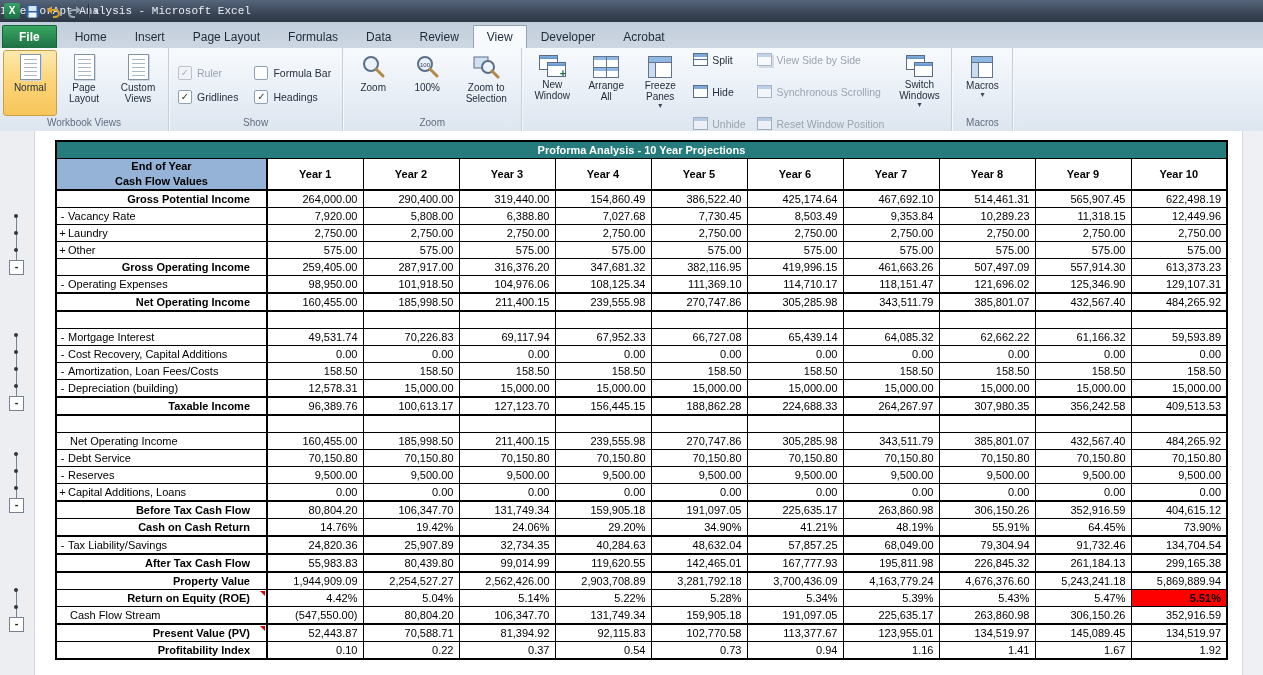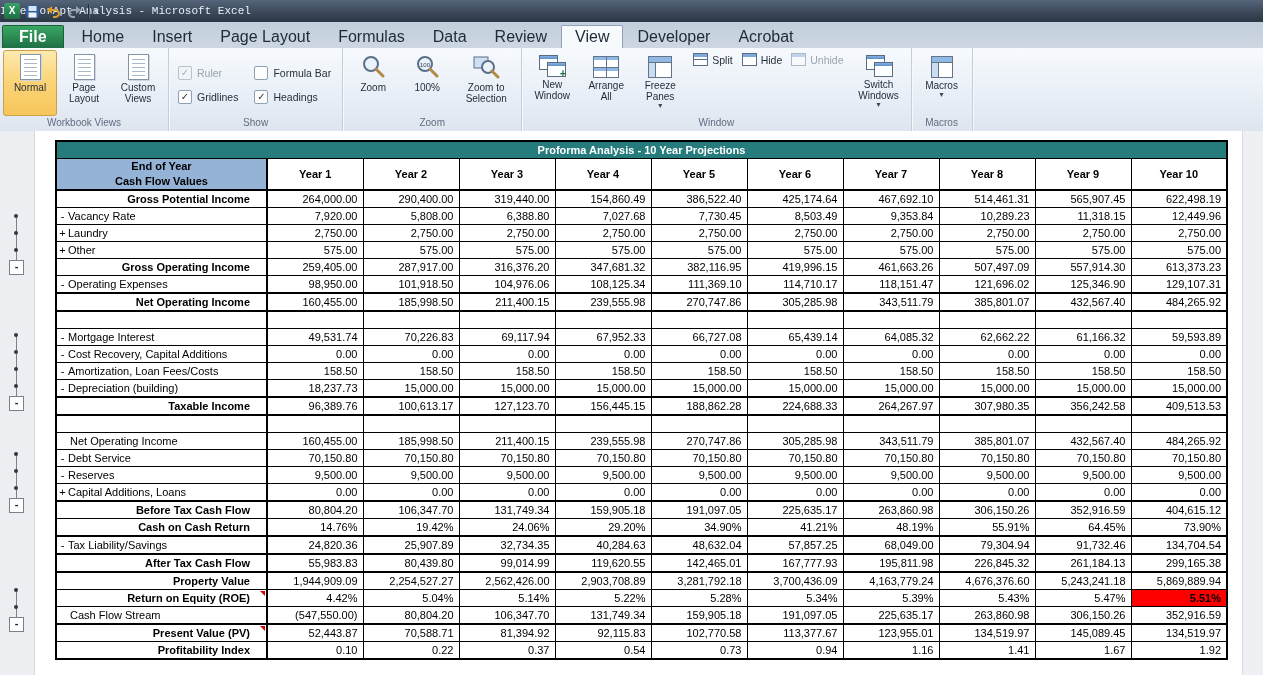--- a/index.html
+++ b/index.html
@@ -13,21 +13,21 @@
   .qat .qbtn{display:flex;align-items:center;justify-content:center;width:18px;height:18px;border-radius:2px;}
   .appicon{width:16px;height:16px;border-radius:2px;background:linear-gradient(#38a169,#1d6f42);
     color:#fff;font-size:10px;font-weight:bold;text-align:center;line-height:16px;}
   .qsep{width:1px;height:14px;background:#243040;margin:0 2px;box-shadow:1px 0 0 #5b6a7d;}
   .qdrop{color:#cfd9e6;font-size:9px;line-height:18px;}
   .wtitle{position:absolute;left:0;right:0;text-align:left;color:#e9eef6;font-size:11px;pointer-events:none;font-family:Liberation Mono, monospace;}
 
   
   .tabstrip{position:absolute;left:0;top:22px;right:0;height:26px;background:linear-gradient(#c3cedc,#cdd7e3);
     display:flex;align-items:flex-end;padding-left:2px;}
-  .rtab{height:22px;line-height:22px;padding:0 13px;font-size:16px;color:#1e2a38;border:1px solid transparent;border-bottom:none;
+  .rtab{height:22px;line-height:22px;padding:0 13px;font-size:12px;color:#1e2a38;border:1px solid transparent;border-bottom:none;
     border-radius:2px 2px 0 0;cursor:default;}
   .rtab.file{background:linear-gradient(#39a662,#1e7044);color:#fff;font-weight:bold;border-color:#176038;
     padding:0 16px;margin-right:4px;}
   .rtab.active{background:#f7fafc;border-color:#93a2b6;position:relative;z-index:2;}
 
   
   .ribbon{position:absolute;left:0;top:48px;right:0;height:83px;
     background:linear-gradient(#f7fafd,#e8eef6 60%,#dde5ee);border-bottom:1px solid #97a4b6;
     display:flex;align-items:stretch;}
   .rgroup{display:flex;flex-direction:column;border-right:1px solid #c5cfdb;box-shadow:1px 0 0 #f6f9fc;padding:2px 3px 0;}
@@ -61,21 +61,21 @@
   
   .show-grid{display:grid;grid-auto-flow:column;grid-template-rows:repeat(2,22px);align-content:center;
     column-gap:16px;row-gap:2px;padding:4px 8px 0 6px;}
   .chk{display:flex;align-items:center;gap:5px;font-size:10.5px;color:#26303c;cursor:default;}
   .cbox{width:12px;height:12px;border:1px solid #8ea0b4;background:#fdfdfe;border-radius:2px;
     font-size:10px;line-height:11px;text-align:center;color:#333;}
   .chk.disabled{color:#98a3b0;}
   .chk.disabled .cbox{border-color:#b9c2cc;color:#a8b1bb;background:#f1f3f6;}
 
   
-  .scol{display:flex;flex-direction:row;justify-content:center;gap:1px;padding:0 2px;}
+  .scol{display:flex;flex-direction:column;justify-content:center;gap:13px;padding:0 2px;}
   .smallbtn{display:flex;align-items:center;gap:4px;font-size:10.5px;color:#26303c;height:19px;
     padding:0 4px;border-radius:2px;white-space:nowrap;cursor:default;}
   .smallbtn.disabled{color:#9aa4b0;}
   .smallbtn.disabled .si{opacity:.45;}
   .si{width:13px;height:11px;border:1px solid #5a6b84;background:#fdfeff;position:relative;flex:0 0 auto;}
   .si::before{content:"";position:absolute;left:0;right:0;top:0;height:3px;background:#7fa9da;}
   .si.split::after{content:"";position:absolute;left:0;right:0;top:5px;height:1px;background:#5a6b84;}
   .si.stack{box-shadow:2px 2px 0 #aebccb;}
 
   
@@ -253,20 +253,34 @@
           </div>
           <div class="smallbtn">
             <span class="si"></span>
             <span>Hide</span>
           </div>
           <div class="smallbtn disabled">
             <span class="si"></span>
             <span>Unhide</span>
           </div>
         </div>
+        <div class="scol">
+          <div class="smallbtn disabled">
+            <span class="si stack"></span>
+            <span>View Side by Side</span>
+          </div>
+          <div class="smallbtn disabled">
+            <span class="si"></span>
+            <span>Synchronous Scrolling</span>
+          </div>
+          <div class="smallbtn disabled">
+            <span class="si"></span>
+            <span>Reset Window Position</span>
+          </div>
+        </div>
         <div class="bigbtn" style="width:52px">
           <span class="winwrap">
               <span class="mini-win w1"></span>
               <span class="mini-win w2"></span>
             </span>
           <span class="blabel">Switch Windows</span>
           <span class="darr">▾</span>
         </div>
       </div>
       <div class="glabel">Window</div>
@@ -464,21 +478,21 @@
             <td class="val">158.50</td>
             <td class="val">158.50</td>
             <td class="val">158.50</td>
             <td class="val">158.50</td>
             <td class="val">158.50</td>
             <td class="val">158.50</td>
             <td class="val">158.50</td>
           </tr>
           <tr class="item">
             <td class="lbl"><span class="pfx">-</span><span>Depreciation (building)</span></td>
-            <td class="val">18,237.73</td>
+            <td class="val">12,578.31</td>
             <td class="val">15,000.00</td>
             <td class="val">15,000.00</td>
             <td class="val">15,000.00</td>
             <td class="val">15,000.00</td>
             <td class="val">15,000.00</td>
             <td class="val">15,000.00</td>
             <td class="val">15,000.00</td>
             <td class="val">15,000.00</td>
             <td class="val">15,000.00</td>
           </tr>

